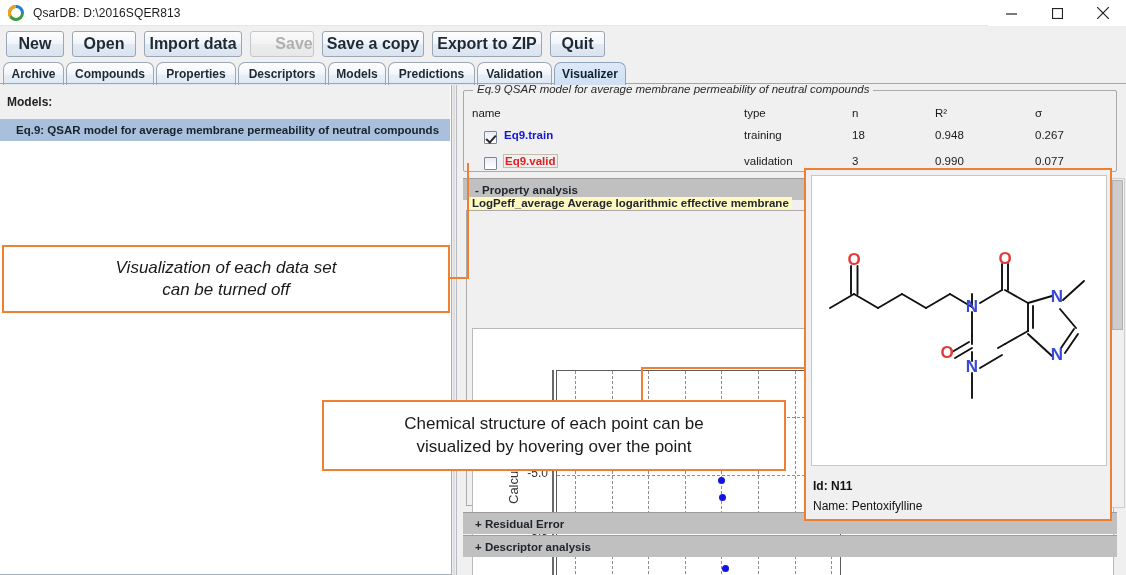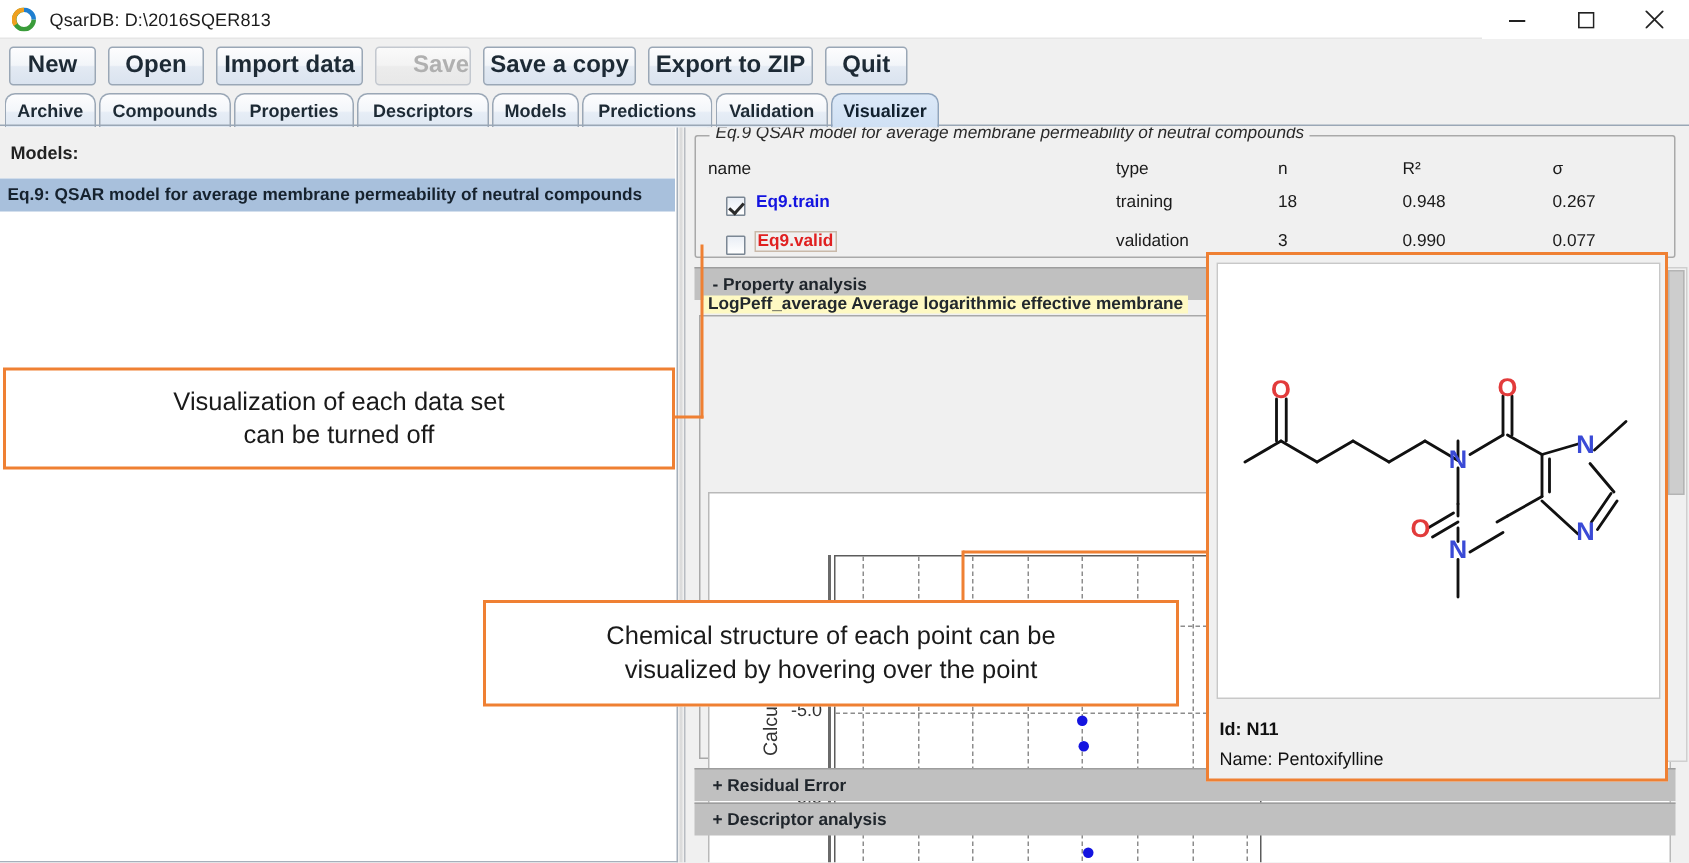--- a/index.html
+++ b/index.html
@@ -59,21 +59,21 @@
     background: #ffffff; border: 1px solid #a6b0bb; border-top: none; border-left: none;
   }
   .models-label {
     position: absolute; left: 0; top: 0; width: 450px; height: 34px;
     background: #f0f0f0; display: flex; align-items: center; padding-left: 7px;
     font-size: 12px; font-weight: bold; color: #222;
   }
   .models-list { position: absolute; left: 0; top: 34px; width: 450px; bottom: 0; background: #fff; }
   .model-row {
     height: 22px; background: #a8c0dc; display: flex; align-items: center;
-    padding-left: 5px; font-size: 11.5px; font-weight: bold; color: #16222e;
+    padding-left: 16px; font-size: 11.5px; font-weight: bold; color: #16222e;
     white-space: nowrap;
   }
 
   .splitter { position: absolute; left: 452px; top: 85px; width: 4px; height: 490px;
               background: linear-gradient(to right,#f4f4f4,#d7d7d7,#f4f4f4); }
 
   .rightpane {
     position: absolute; left: 456px; top: 85px; width: 670px; height: 490px;
     background: #f0f0f0; border-left: 1px solid #b8bcc2;
     overflow: hidden;
@@ -163,21 +163,21 @@
   .mol-id { font-size: 12px; color: #111; font-weight: bold; }
   .mol-name { font-size: 12px; color: #111; margin-top: 6px; }
   .mol-lbl { font-weight: bold; }
 
   
   .callout {
     position: absolute; background: #ffffff; border: 2px solid #ef8033;
     display: flex; align-items: center; justify-content: center; text-align: center;
     font-size: 17px; color: #1a1a1a; line-height: 1.3; z-index: 30;
   }
-  #callout-left { left: 2px; top: 245px; width: 448px; height: 68px; }
+  #callout-left { left: 2px; top: 245px; width: 448px; height: 68px; font-style: italic; }
   #callout-mid { left: 322px; top: 400px; width: 464px; height: 71px; }
   .lead { position: absolute; background: #ef8033; z-index: 25; }
 
   
   .vscroll { position: absolute; width: 15px; background: #f0f0f0; border: 1px solid #cfcfcf; }
   .vthumb { position: absolute; left: 1px; width: 11px; background: #cdcdcd; border: 1px solid #b4b4b4; }
 </style>
 </head>
 <body>
 

